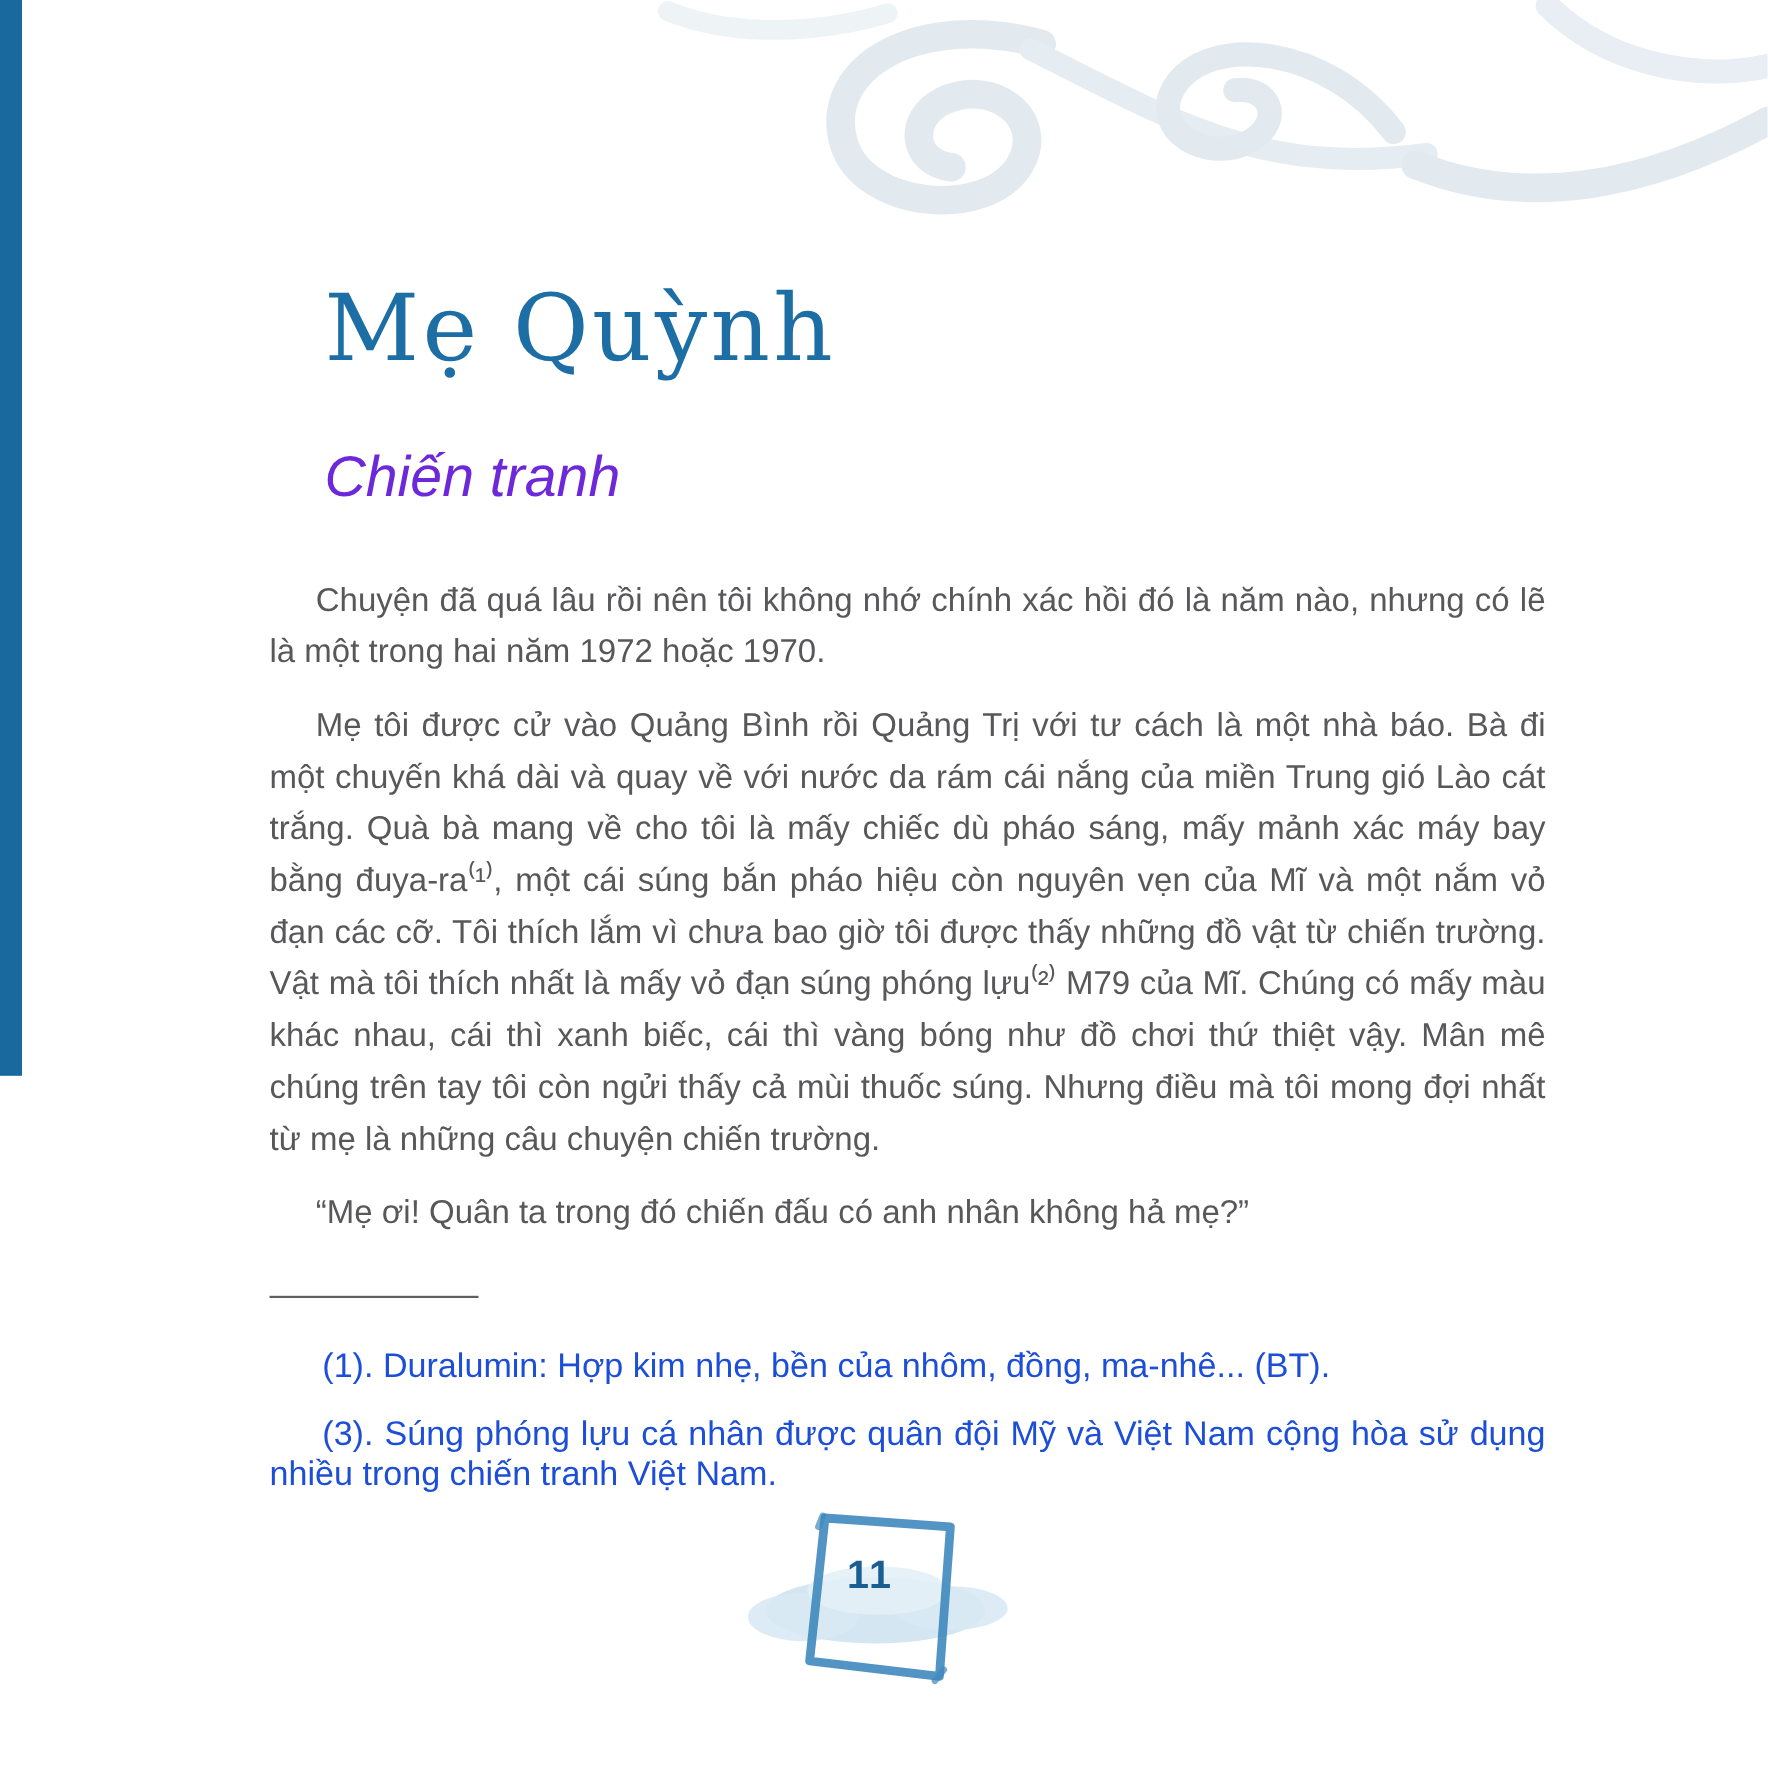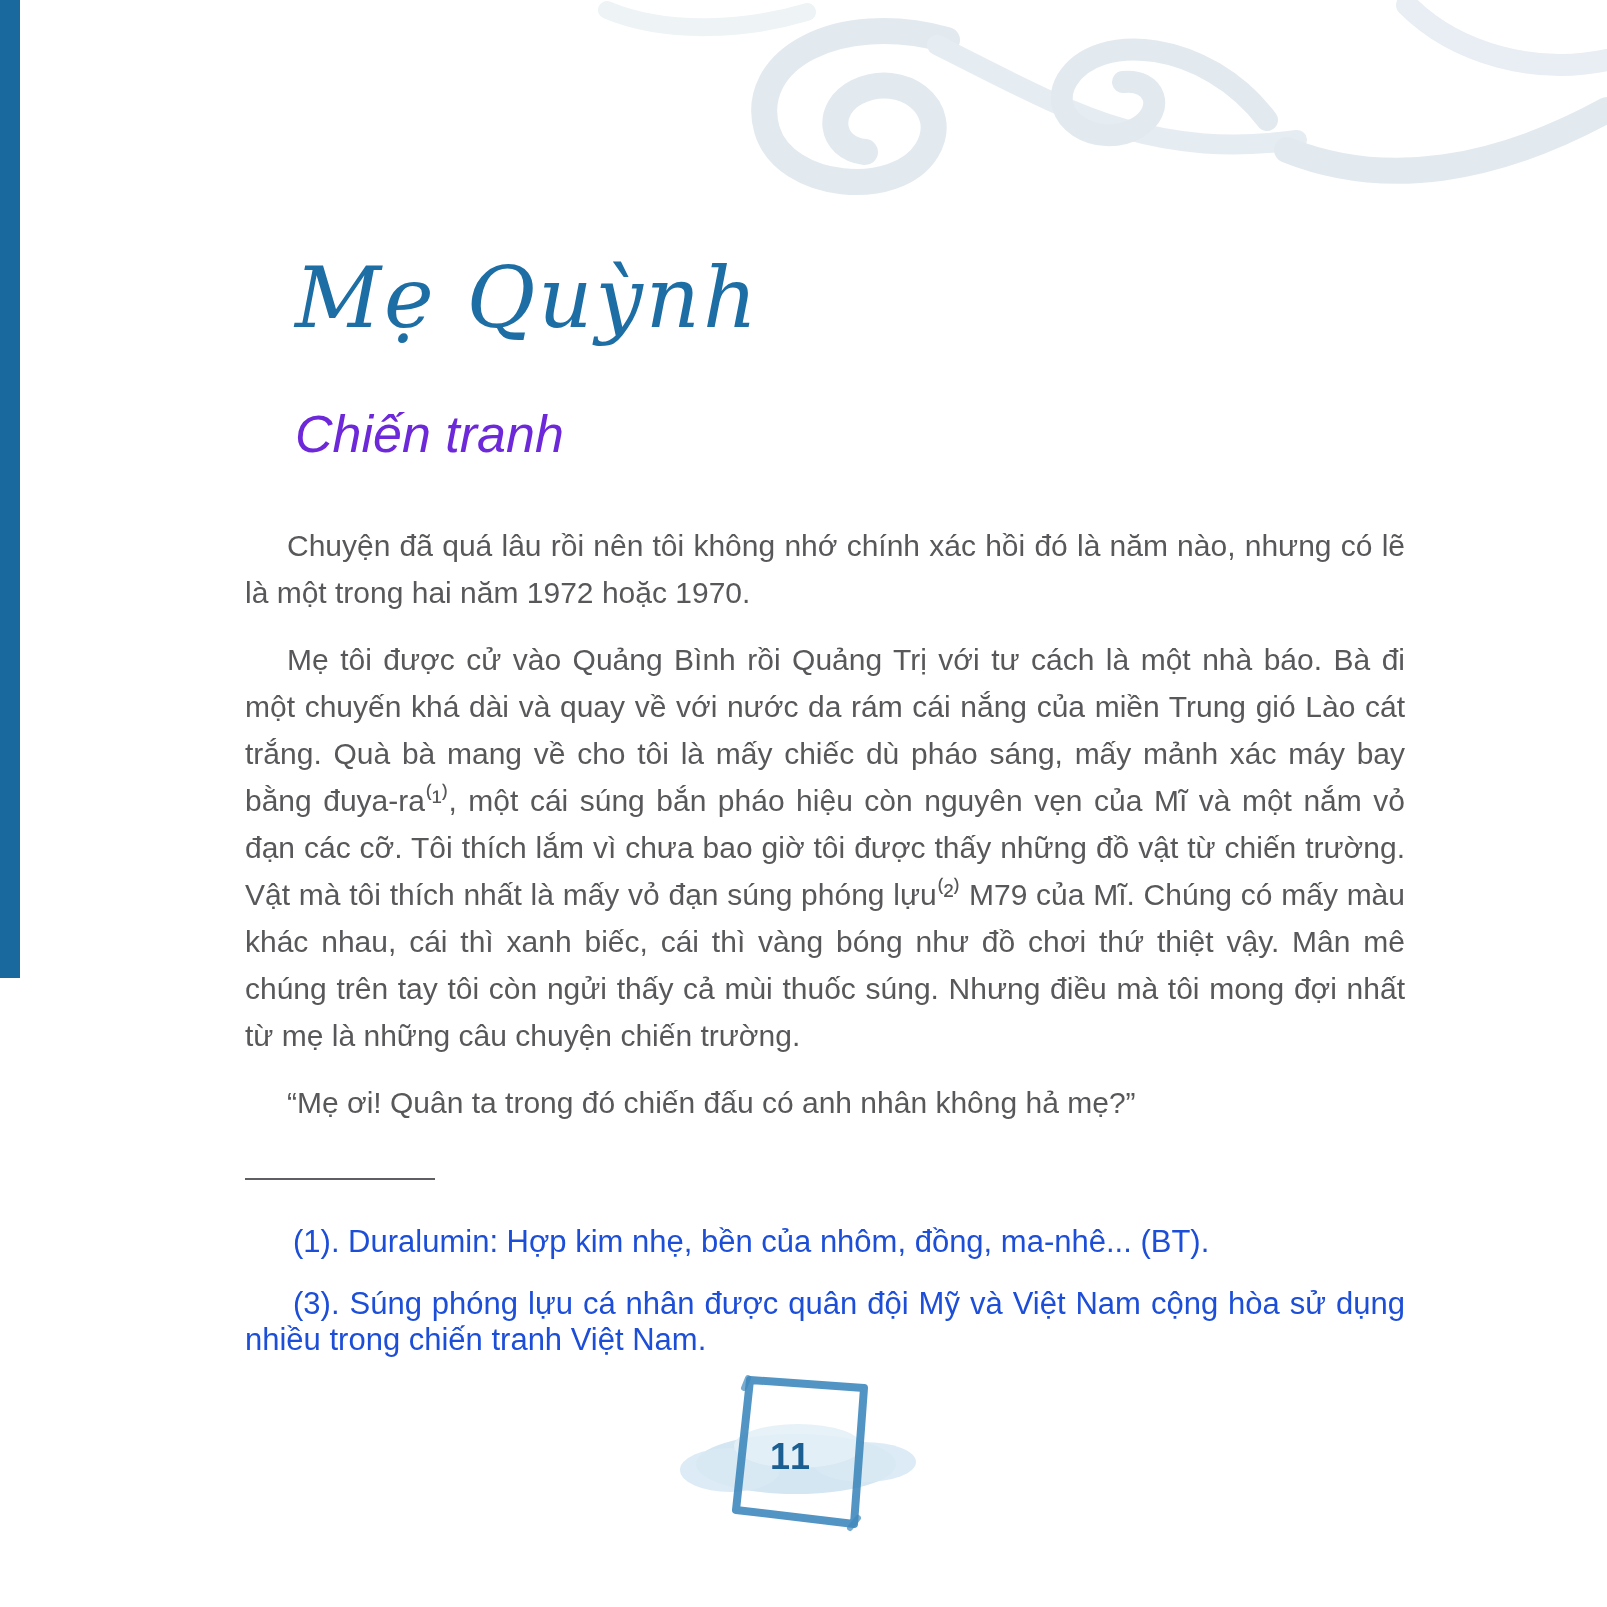--- a/index.html
+++ b/index.html
@@ -19,21 +19,20 @@
     position:absolute;top:0;right:0;
     width:1100px;height:260px;
     pointer-events:none;
   }
   .content{
     position:absolute;left:245px;top:0;width:1160px;
   }
   .book-title{
     margin:252px 0 0 50px;
     font-family:"DejaVu Serif",serif;
-    font-style:italic;
     font-weight:400;
     font-size:84px;
     letter-spacing:3px;
     color:#1d6ea4;
     line-height:1.1;
   }
   .chapter-title{
     margin:62px 0 0 50px;
     font-style:italic;
     font-weight:500;
@@ -70,21 +69,21 @@
     margin:0 0 26px 0;
   }
   .page-badge{
     position:absolute;
     left:678px;top:1368px;
     width:240px;height:180px;
   }
   .page-badge svg{position:absolute;left:0;top:0;}
   .page-num{
     position:absolute;
-    left:0;right:14px;top:68px;
+    left:0;right:14px;top:43px;
     text-align:center;
     font-size:36px;
     font-weight:bold;
     color:#1a5e92;
     letter-spacing:2px;
   }
 </style>
 </head>
 <body>
 

